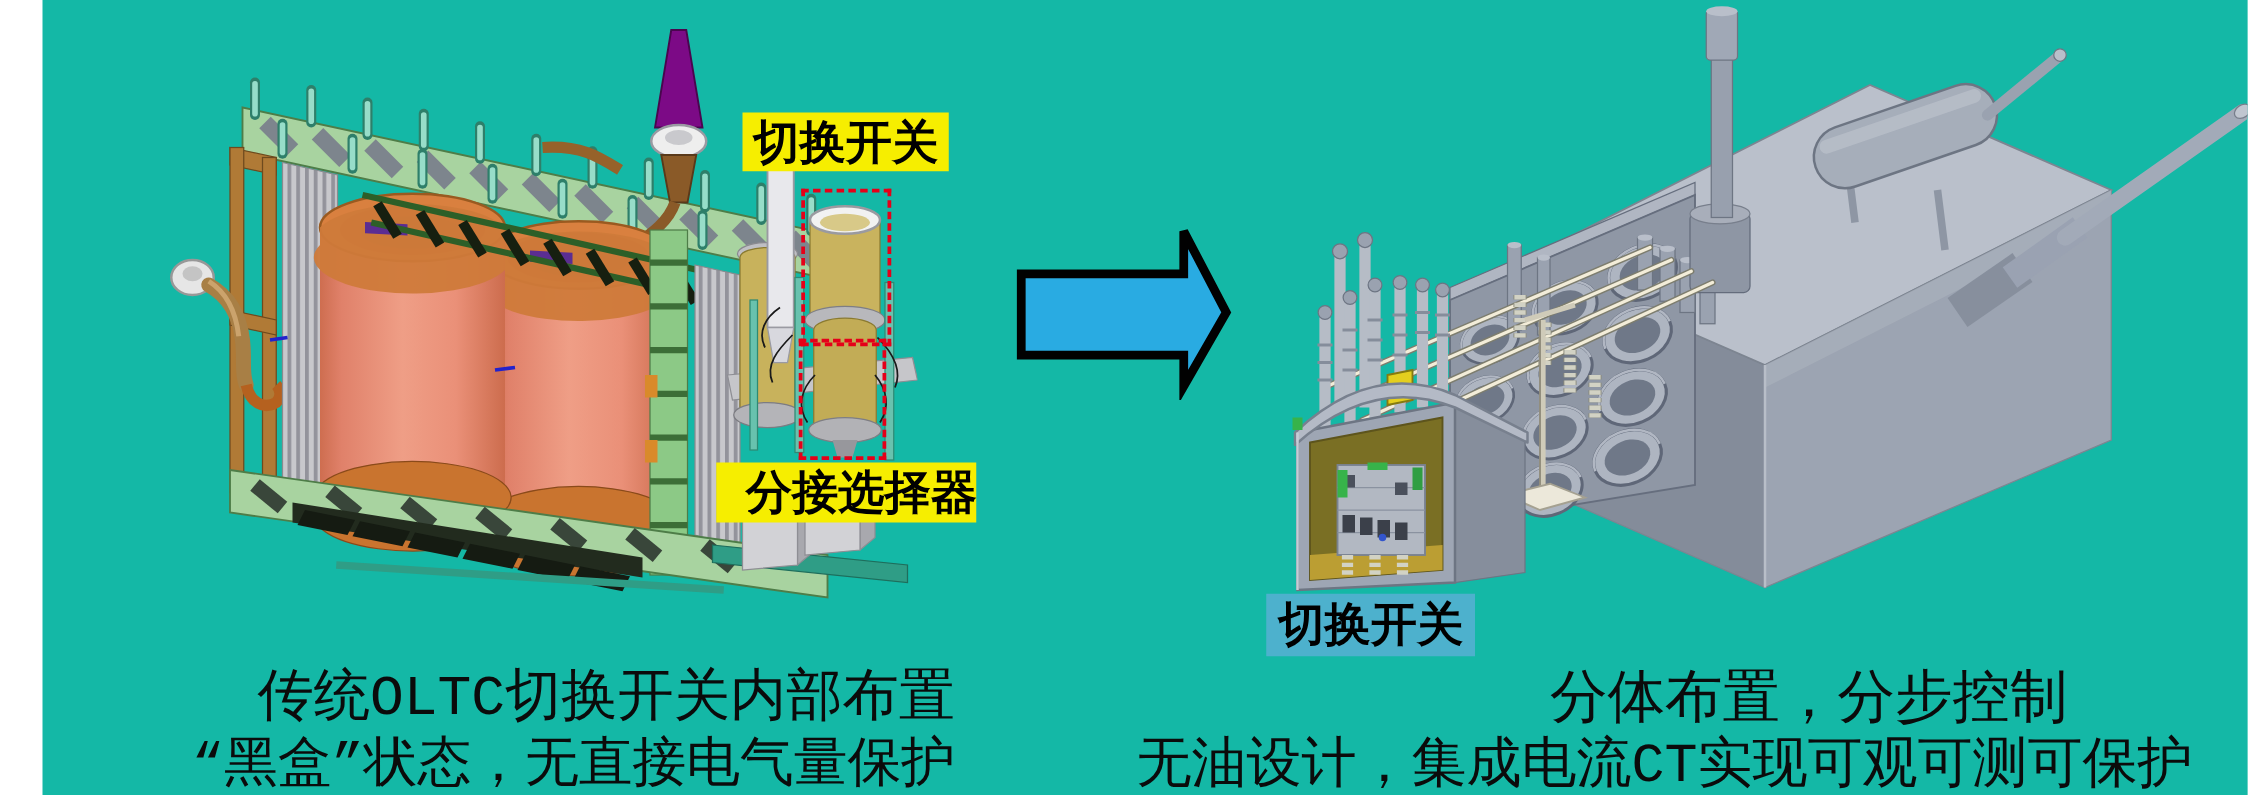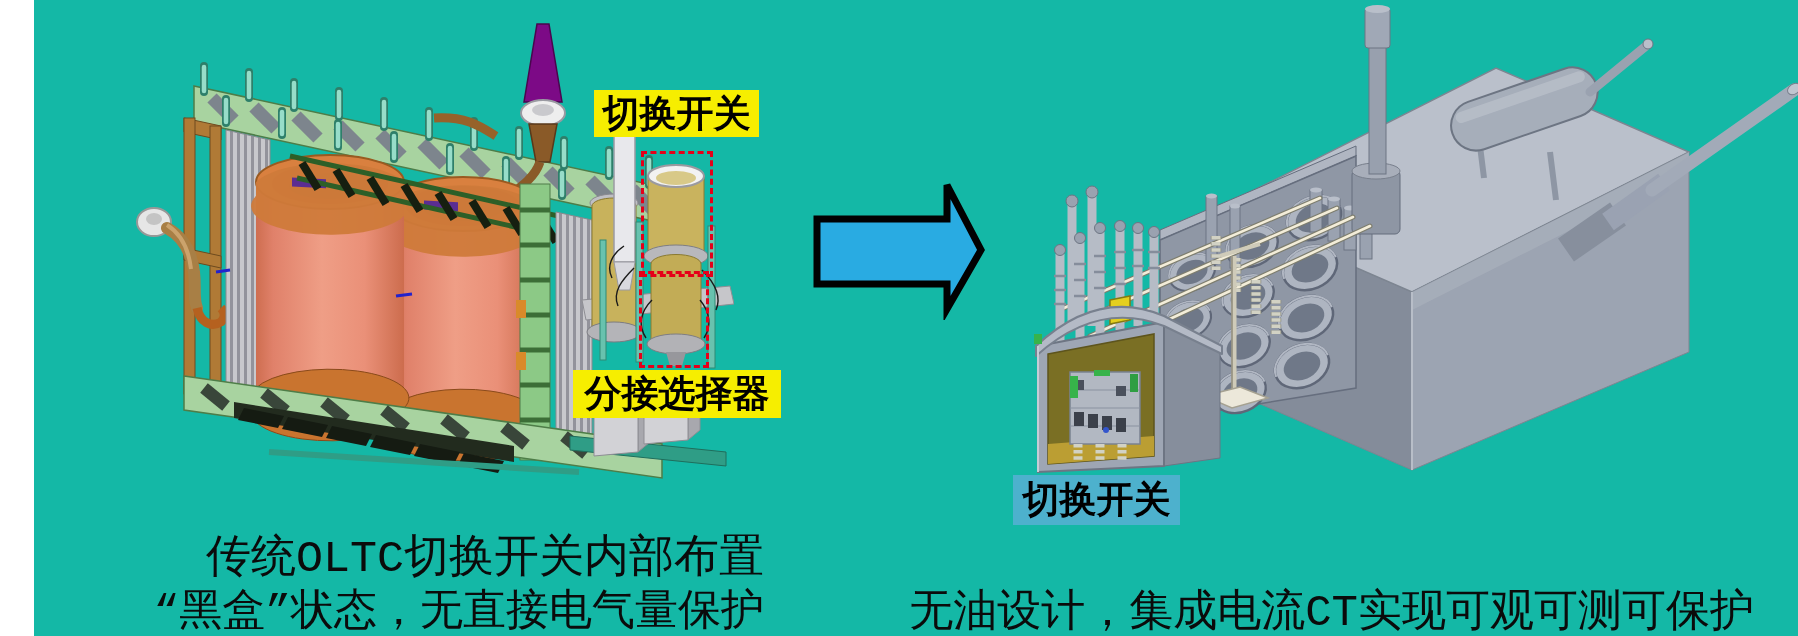--- a/index.html
+++ b/index.html
@@ -398,20 +398,21 @@
       <path d="M1002,346 Q1064,288 1130,316 L1188,346 L1188,354 L1130,326 Q1064,300 1002,356 Z" fill="#b4bac6" stroke="#78808e" stroke-width="2" stroke-linejoin="round"></path>
       <line x1="1004" y1="346" x2="1004" y2="472" stroke="#c6ccd6" stroke-width="2"></line>
       <rect x="1000" y="334" width="8" height="10" fill="#37b34a"></rect>
     </g>
   </svg>
 
   <div class="hlbox" style="left:607px;top:151px;width:66px;height:120px;"></div>
   <div class="hlbox" style="left:605px;top:271px;width:64px;height:91px;"></div>
 
   <div class="callout yellow" style="left:560px;top:90px;width:165px;height:47px;font-size:37px;">切换开关</div>
-  <div class="callout yellow" style="left:539px;top:370px;width:208px;height:48px;font-size:37px;">分接选择器</div>
+  <div class="callout yellow" style="left:539px;top:370px;width:184px;height:48px;font-size:37px;padding-left:24px;">分接选择器</div>
   <div class="callout cyan" style="left:979px;top:475px;width:167px;height:50px;font-size:37px;">切换开关</div>
 
   <div class="caption" style="left:75px;top:526px;width:655px;font-size:45px;">传统OLTC切换开关内部布置</div>
   <div class="caption" style="left:75px;top:581px;width:655px;font-size:43px;">“黑盒”状态，无直接电气量保护</div>
+  <div class="caption" style="left:860px;top:527px;width:760px;font-size:46px;">分体布置，分步控制</div>
   <div class="caption" style="left:760px;top:581px;width:960px;font-size:44px;">无油设计，集成电流CT实现可观可测可保护</div>
 
 </div>
 
 </body></html>

